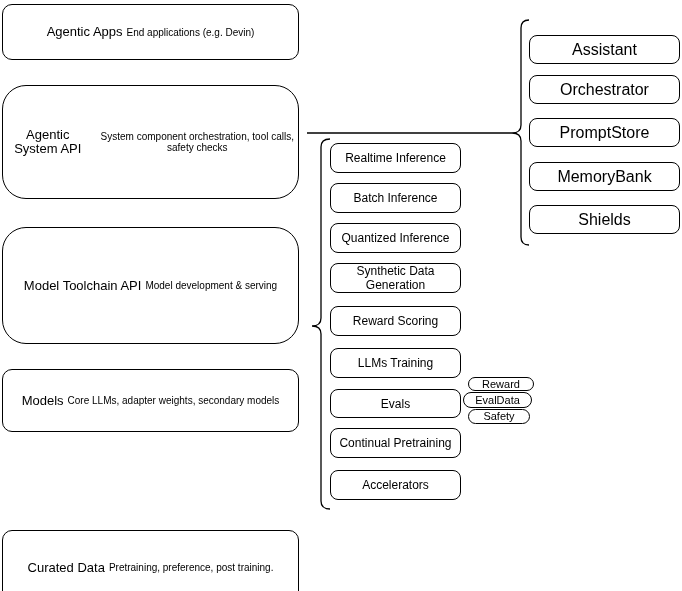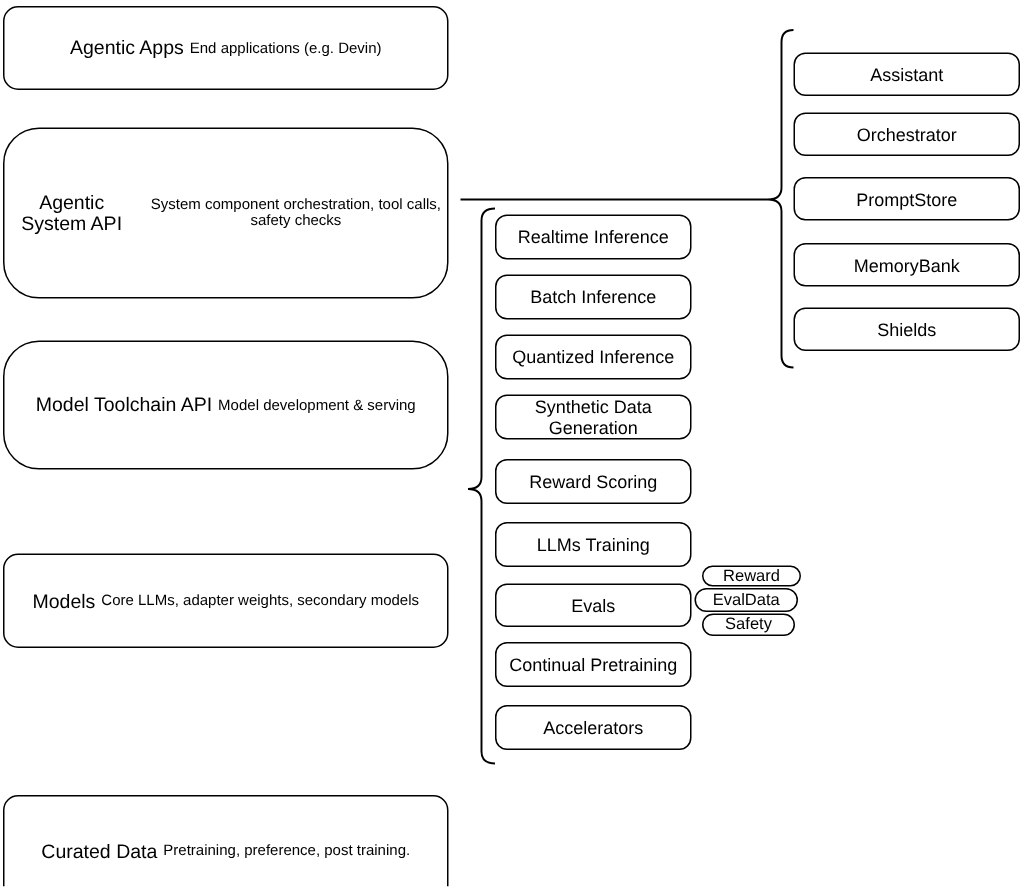--- a/index.html
+++ b/index.html
@@ -43,21 +43,21 @@
     height: 30px;
     border-radius: 8px;
     font-size: 12px;
     z-index: 2;
   }
   .rbox {
     left: 529px;
     width: 151px;
     height: 29px;
     border-radius: 8px;
-    font-size: 12px;
+    font-size: 16px;
     z-index: 2;
   }
   .pill {
     position: absolute;
     box-sizing: border-box;
     background: #ffffff;
     border: 1.3px solid #000000;
     border-radius: 9px;
     display: flex;
     align-items: center;
@@ -81,21 +81,21 @@
   <div class="box lbox" style="top:4px;height:56px;border-radius:10px">
     <div class="btitle">Agentic Apps</div>
     <div class="bsub">End applications (e.g. Devin)</div>
   </div>
 
   <div class="box lbox" style="top:85px;height:114px;border-radius:24px">
     <div class="btitle">Agentic System API</div>
     <div class="bsub">System component orchestration, tool calls, safety checks</div>
   </div>
 
-  <div class="box lbox" style="top:227px;height:86px;border-radius:24px">
+  <div class="box lbox" style="top:227px;height:117px;border-radius:24px">
     <div class="btitle">Model Toolchain API</div>
     <div class="bsub">Model development &amp; serving</div>
   </div>
 
   <div class="box lbox" style="top:369px;height:63px;border-radius:10px">
     <div class="btitle">Models</div>
     <div class="bsub">Core LLMs, adapter weights, secondary models</div>
   </div>
 
 

